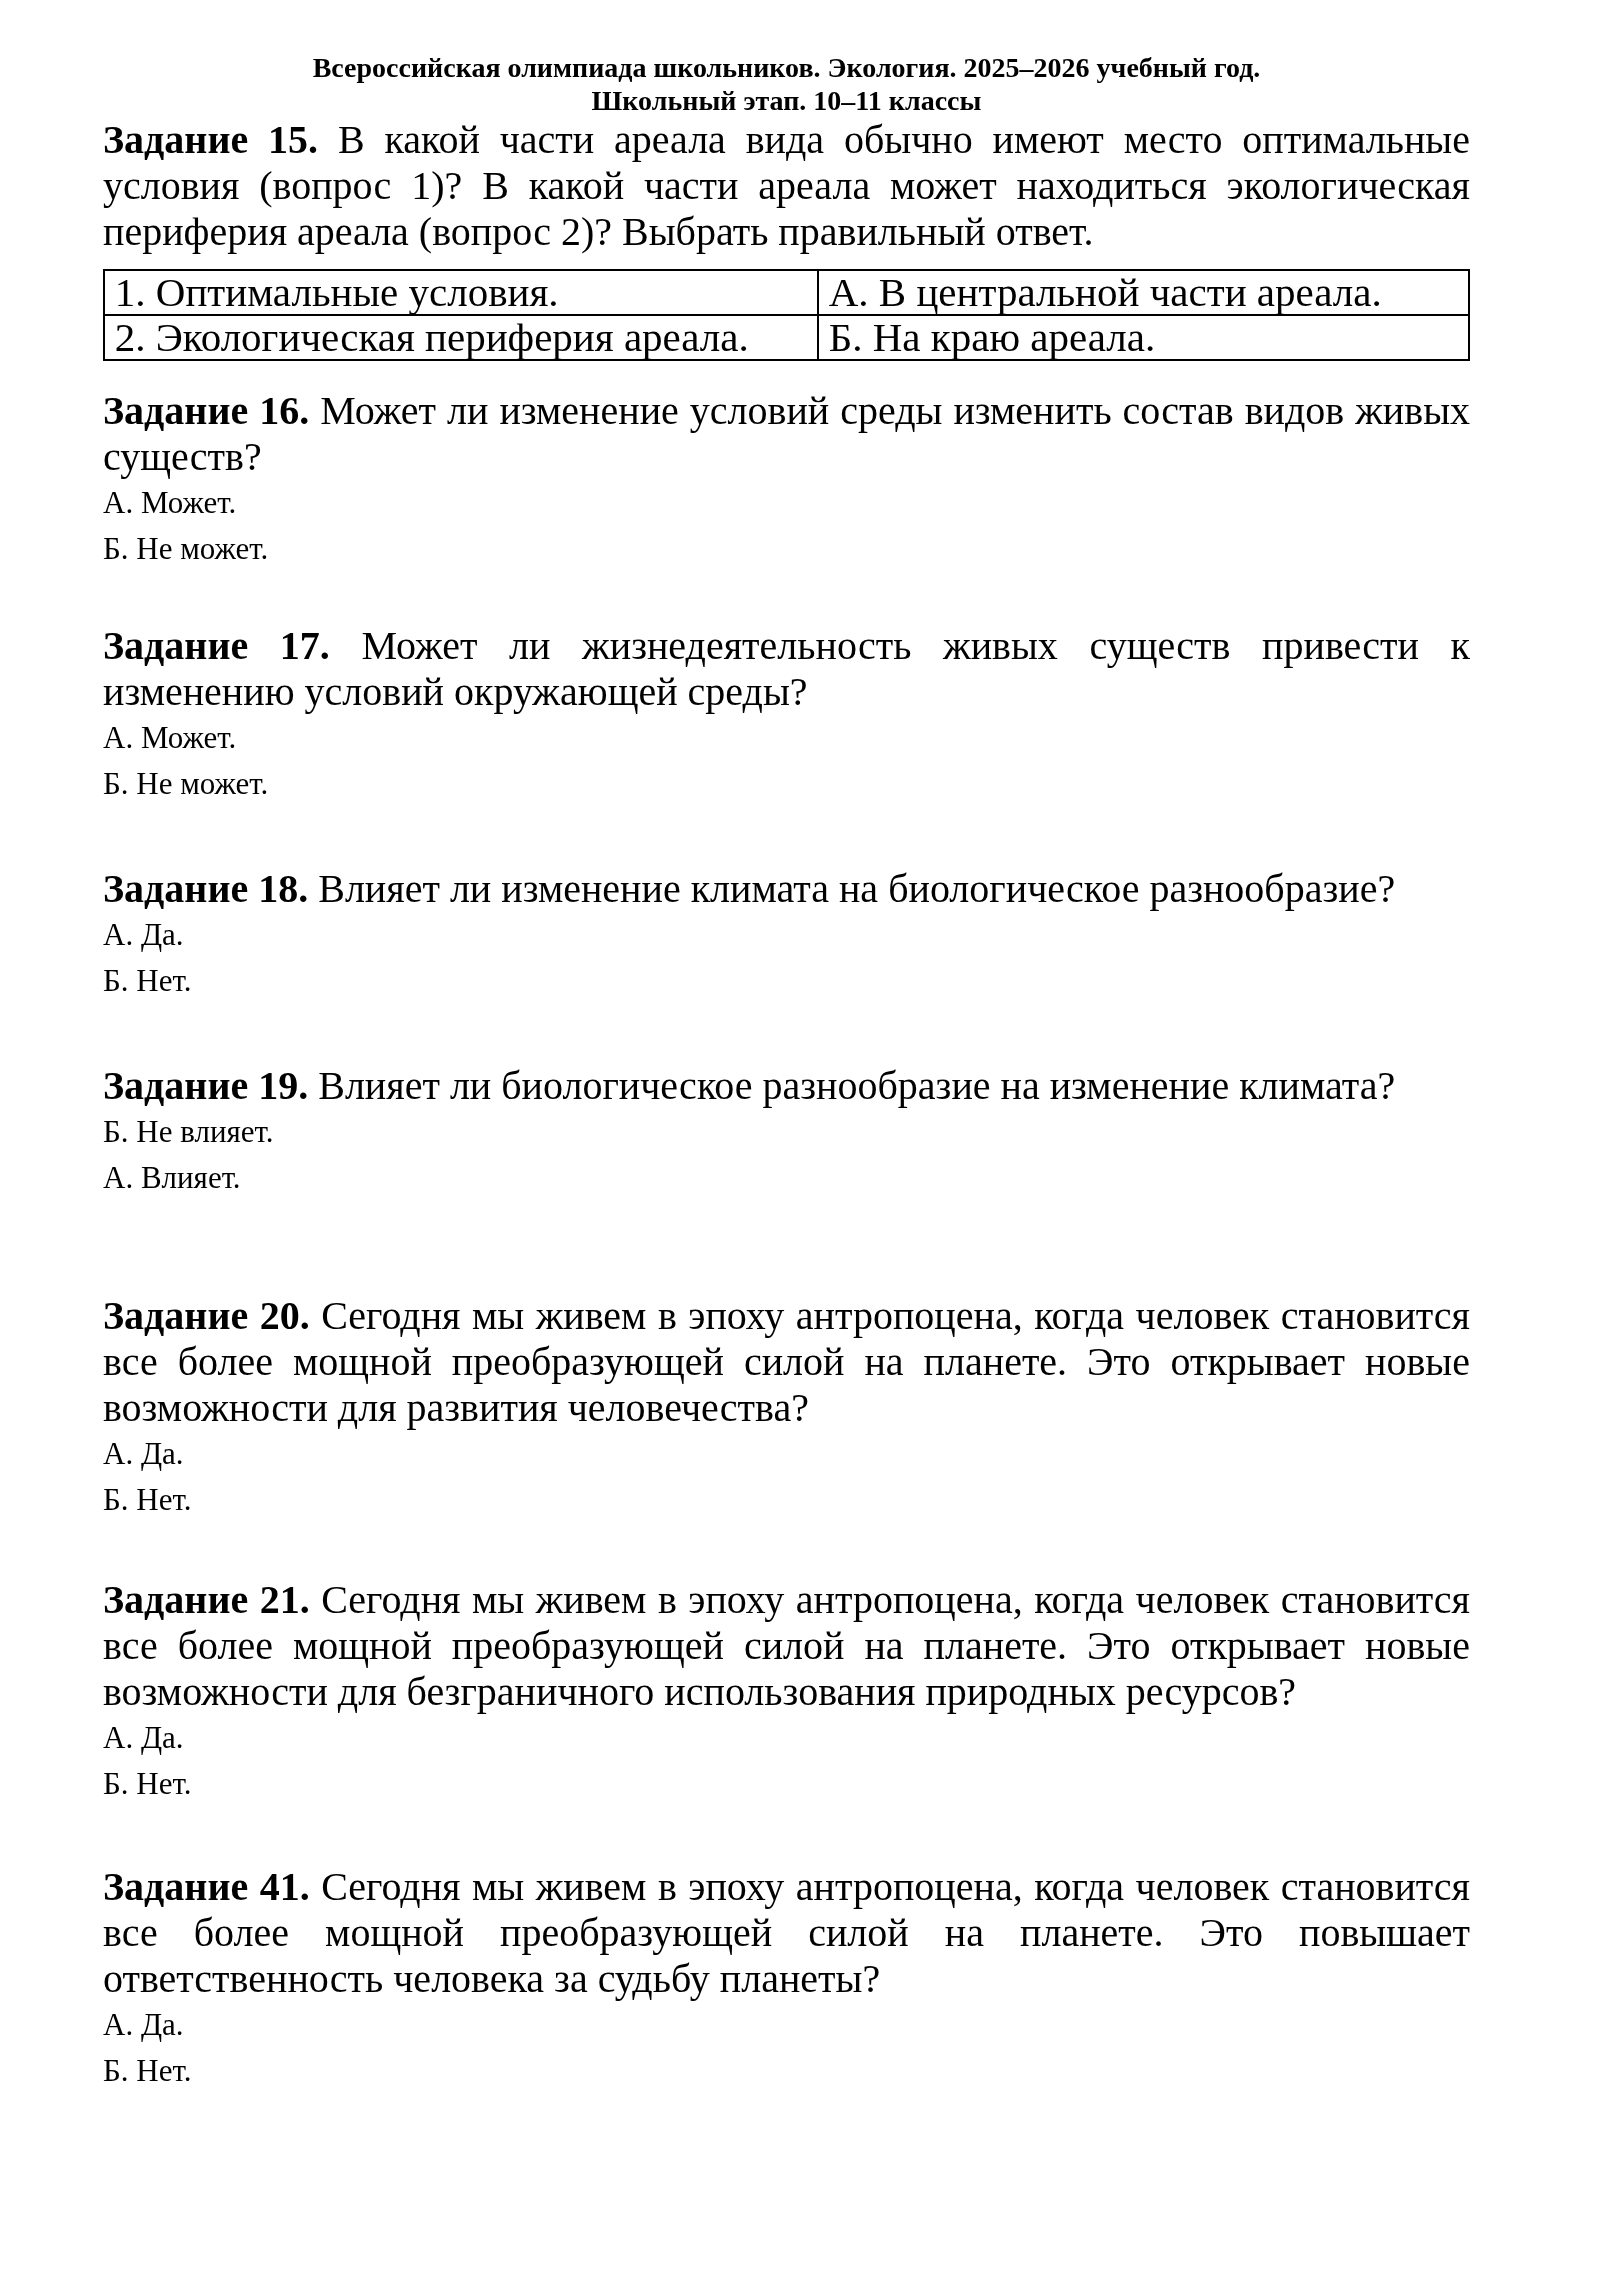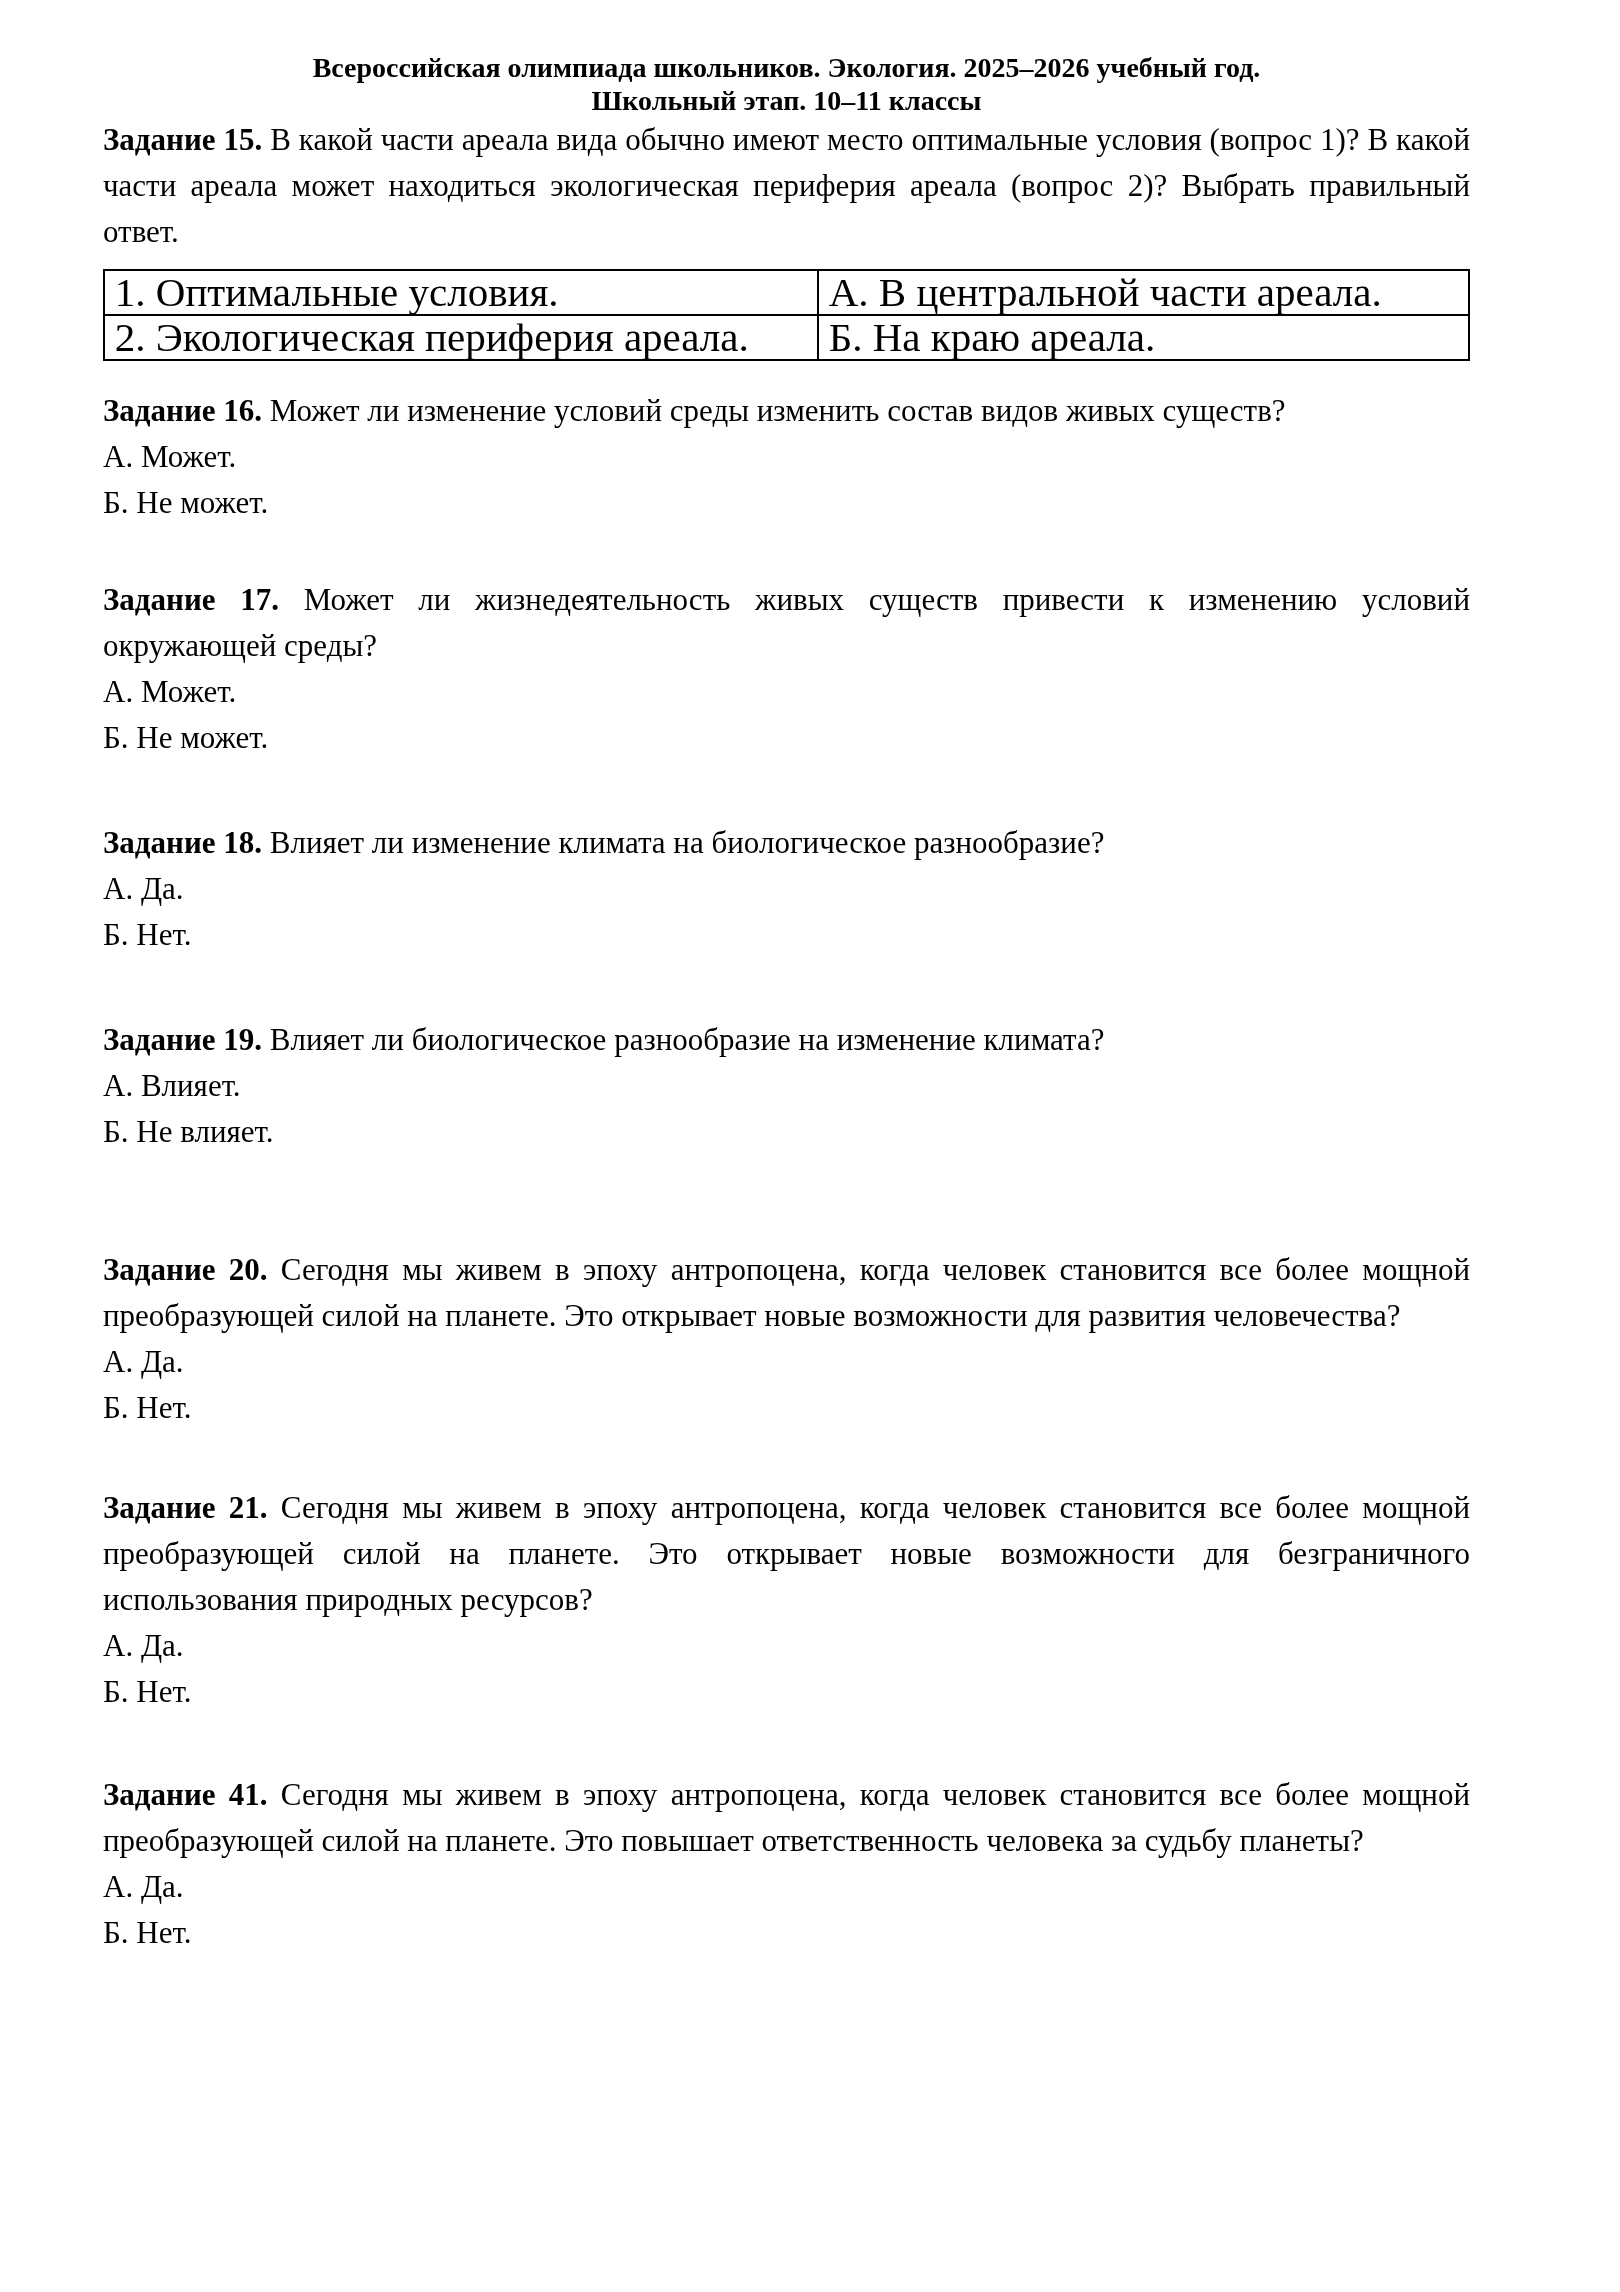--- a/index.html
+++ b/index.html
@@ -11,21 +11,21 @@
     color: #000000;
     padding: 51px 150px 39px 103px;
   }
   .page-header {
     text-align: center;
     font-size: 28px;
     line-height: 33px;
     font-weight: bold;
   }
   .para {
-    font-size: 31px;
+    font-size: 40px;
     line-height: 46px;
     text-align: justify;
   }
   .task-label { font-weight: bold; }
   .option {
     font-size: 31px;
     line-height: 46px;
     text-align: left;
   }
   table.answers {
@@ -95,22 +95,22 @@
 <section class="task" style="margin-top:59px;">
   <p class="para"><b class="task-label">Задание 18.</b>
     <span>Влияет ли изменение климата на биологическое разнообразие?</span></p>
   <p class="option">А. Да.</p>
   <p class="option">Б. Нет.</p>
 </section>
 
 <section class="task" style="margin-top:59px;">
   <p class="para"><b class="task-label">Задание 19.</b>
     <span>Влияет ли биологическое разнообразие на изменение климата?</span></p>
+  <p class="option">Б. Не влияет.</p>
   <p class="option">А. Влияет.</p>
-  <p class="option">Б. Не влияет.</p>
 </section>
 
 <section class="task" style="margin-top:92px;">
   <p class="para"><b class="task-label">Задание 20.</b>
     <span>Сегодня мы живем в эпоху антропоцена, когда человек становится все более мощной преобразующей силой на планете. Это открывает новые возможности для развития человечества?</span></p>
   <p class="option">А. Да.</p>
   <p class="option">Б. Нет.</p>
 </section>
 
 <section class="task" style="margin-top:54px;">

